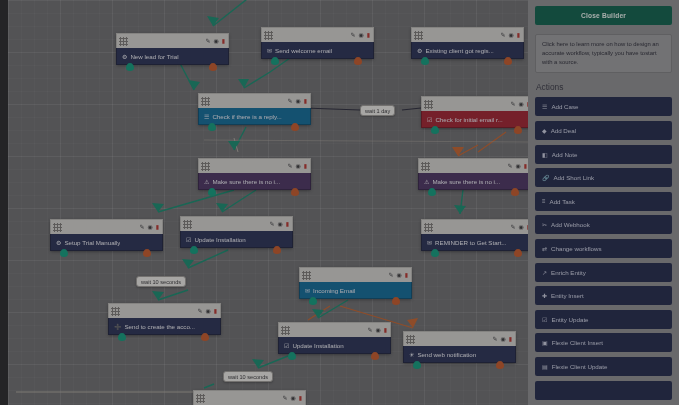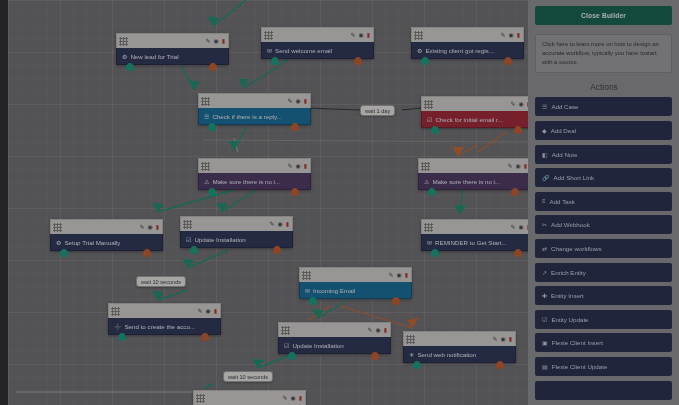--- a/index.html
+++ b/index.html
@@ -92,21 +92,21 @@
     background:#12604b; color:#e7efe9;
     font-size:6.6px; font-weight:bold; letter-spacing:.2px;
     border:none; border-radius:2px; cursor:pointer;
   }
   #hint-box{
     margin-top:9px; background:#9a9a9a;
     border:1px solid #7e7e7e; border-radius:2px;
     padding:5px 6px; font-size:5.9px; line-height:1.55; color:#2f2f38;
   }
   #actions-title{
-    margin:9px 0 5px 1px; font-size:8.4px; color:#3a3a44;text-align:center;
+    margin:9px 0 5px 1px; font-size:8.4px; color:#3a3a44;
   }
   .act{
     display:flex; align-items:center; gap:4px;
     height:19px; margin-bottom:4.6px; padding:0 7px;
     background:#252c4a; border-radius:2px;
     color:#cfd2e0; font-size:6.2px; white-space:nowrap;
     cursor:pointer; overflow:hidden;
   }
   .act .aico{ font-size:6px; flex:0 0 auto; opacity:.95; }
 

